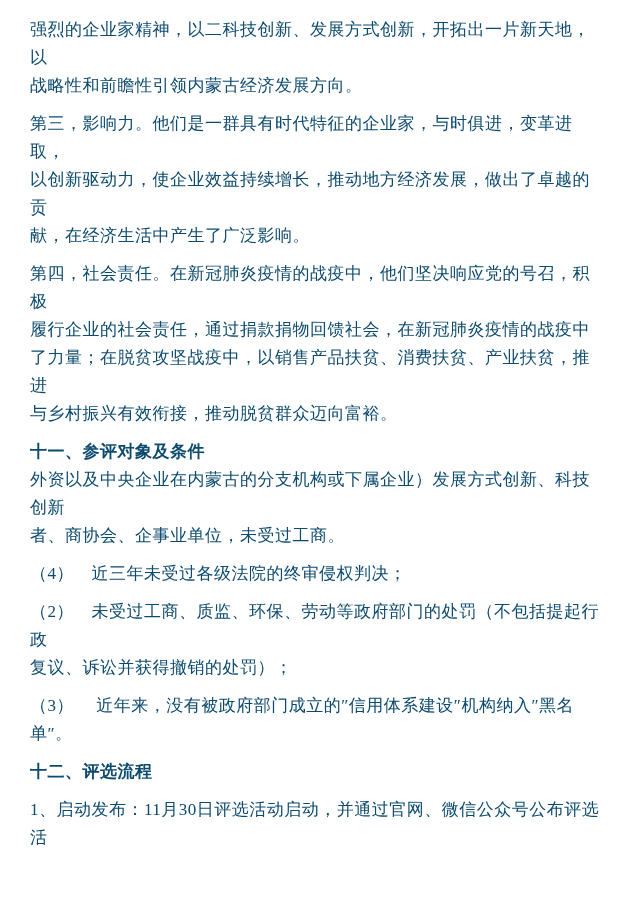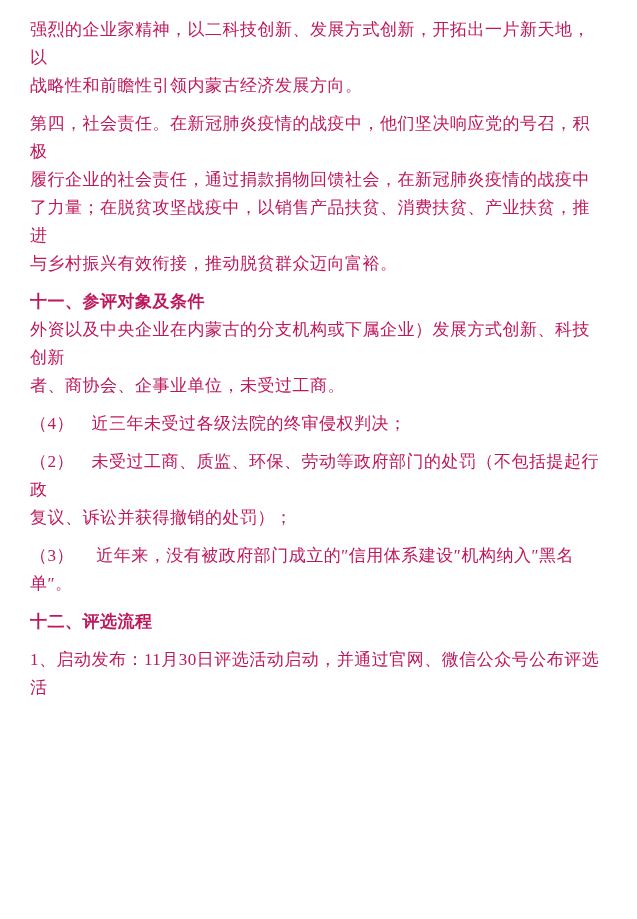--- a/index.html
+++ b/index.html
@@ -12,21 +12,21 @@
     height: 919px;
     font-family: "Liberation Serif", "DejaVu Serif", serif;
     overflow: hidden;
   }
   .page {
     box-sizing: border-box;
     width: 637px;
     height: 919px;
     padding: 16px 30px 0 30px;
     background: #ffffff;
-    color: #be185d;
+    color: #0c4a6e;
     display: flex;
     flex-direction: column;
   }
   .content {
     flex: 1 1 auto;
   }
   .block {
     margin: 0 0 10px 0;
   }
   .line {
@@ -41,20 +41,25 @@
 </style>
 </head>
 <body>
 
 <div class="page">
   <div class="content">
 
   <div class="block">
         <div class="line">强烈的企业家精神，以二科技创新、发展方式创新，开拓出一片新天地，以</div>
         <div class="line">战略性和前瞻性引领内蒙古经济发展方向。</div>
+      </div>
+      <div class="block">
+        <div class="line">第三，影响力。他们是一群具有时代特征的企业家，与时俱进，变革进取，</div>
+        <div class="line">以创新驱动力，使企业效益持续增长，推动地方经济发展，做出了卓越的贡</div>
+        <div class="line">献，在经济生活中产生了广泛影响。</div>
       </div>
       <div class="block">
         <div class="line">第四，社会责任。在新冠肺炎疫情的战疫中，他们坚决响应党的号召，积极</div>
         <div class="line">履行企业的社会责任，通过捐款捐物回馈社会，在新冠肺炎疫情的战疫中</div>
         <div class="line">了力量；在脱贫攻坚战疫中，以销售产品扶贫、消费扶贫、产业扶贫，推进</div>
         <div class="line">与乡村振兴有效衔接，推动脱贫群众迈向富裕。</div>
       </div>
       <div class="block">
         <div class="line section-heading">十一、参评对象及条件</div>
         <div class="line">外资以及中央企业在内蒙古的分支机构或下属企业）发展方式创新、科技创新</div>

